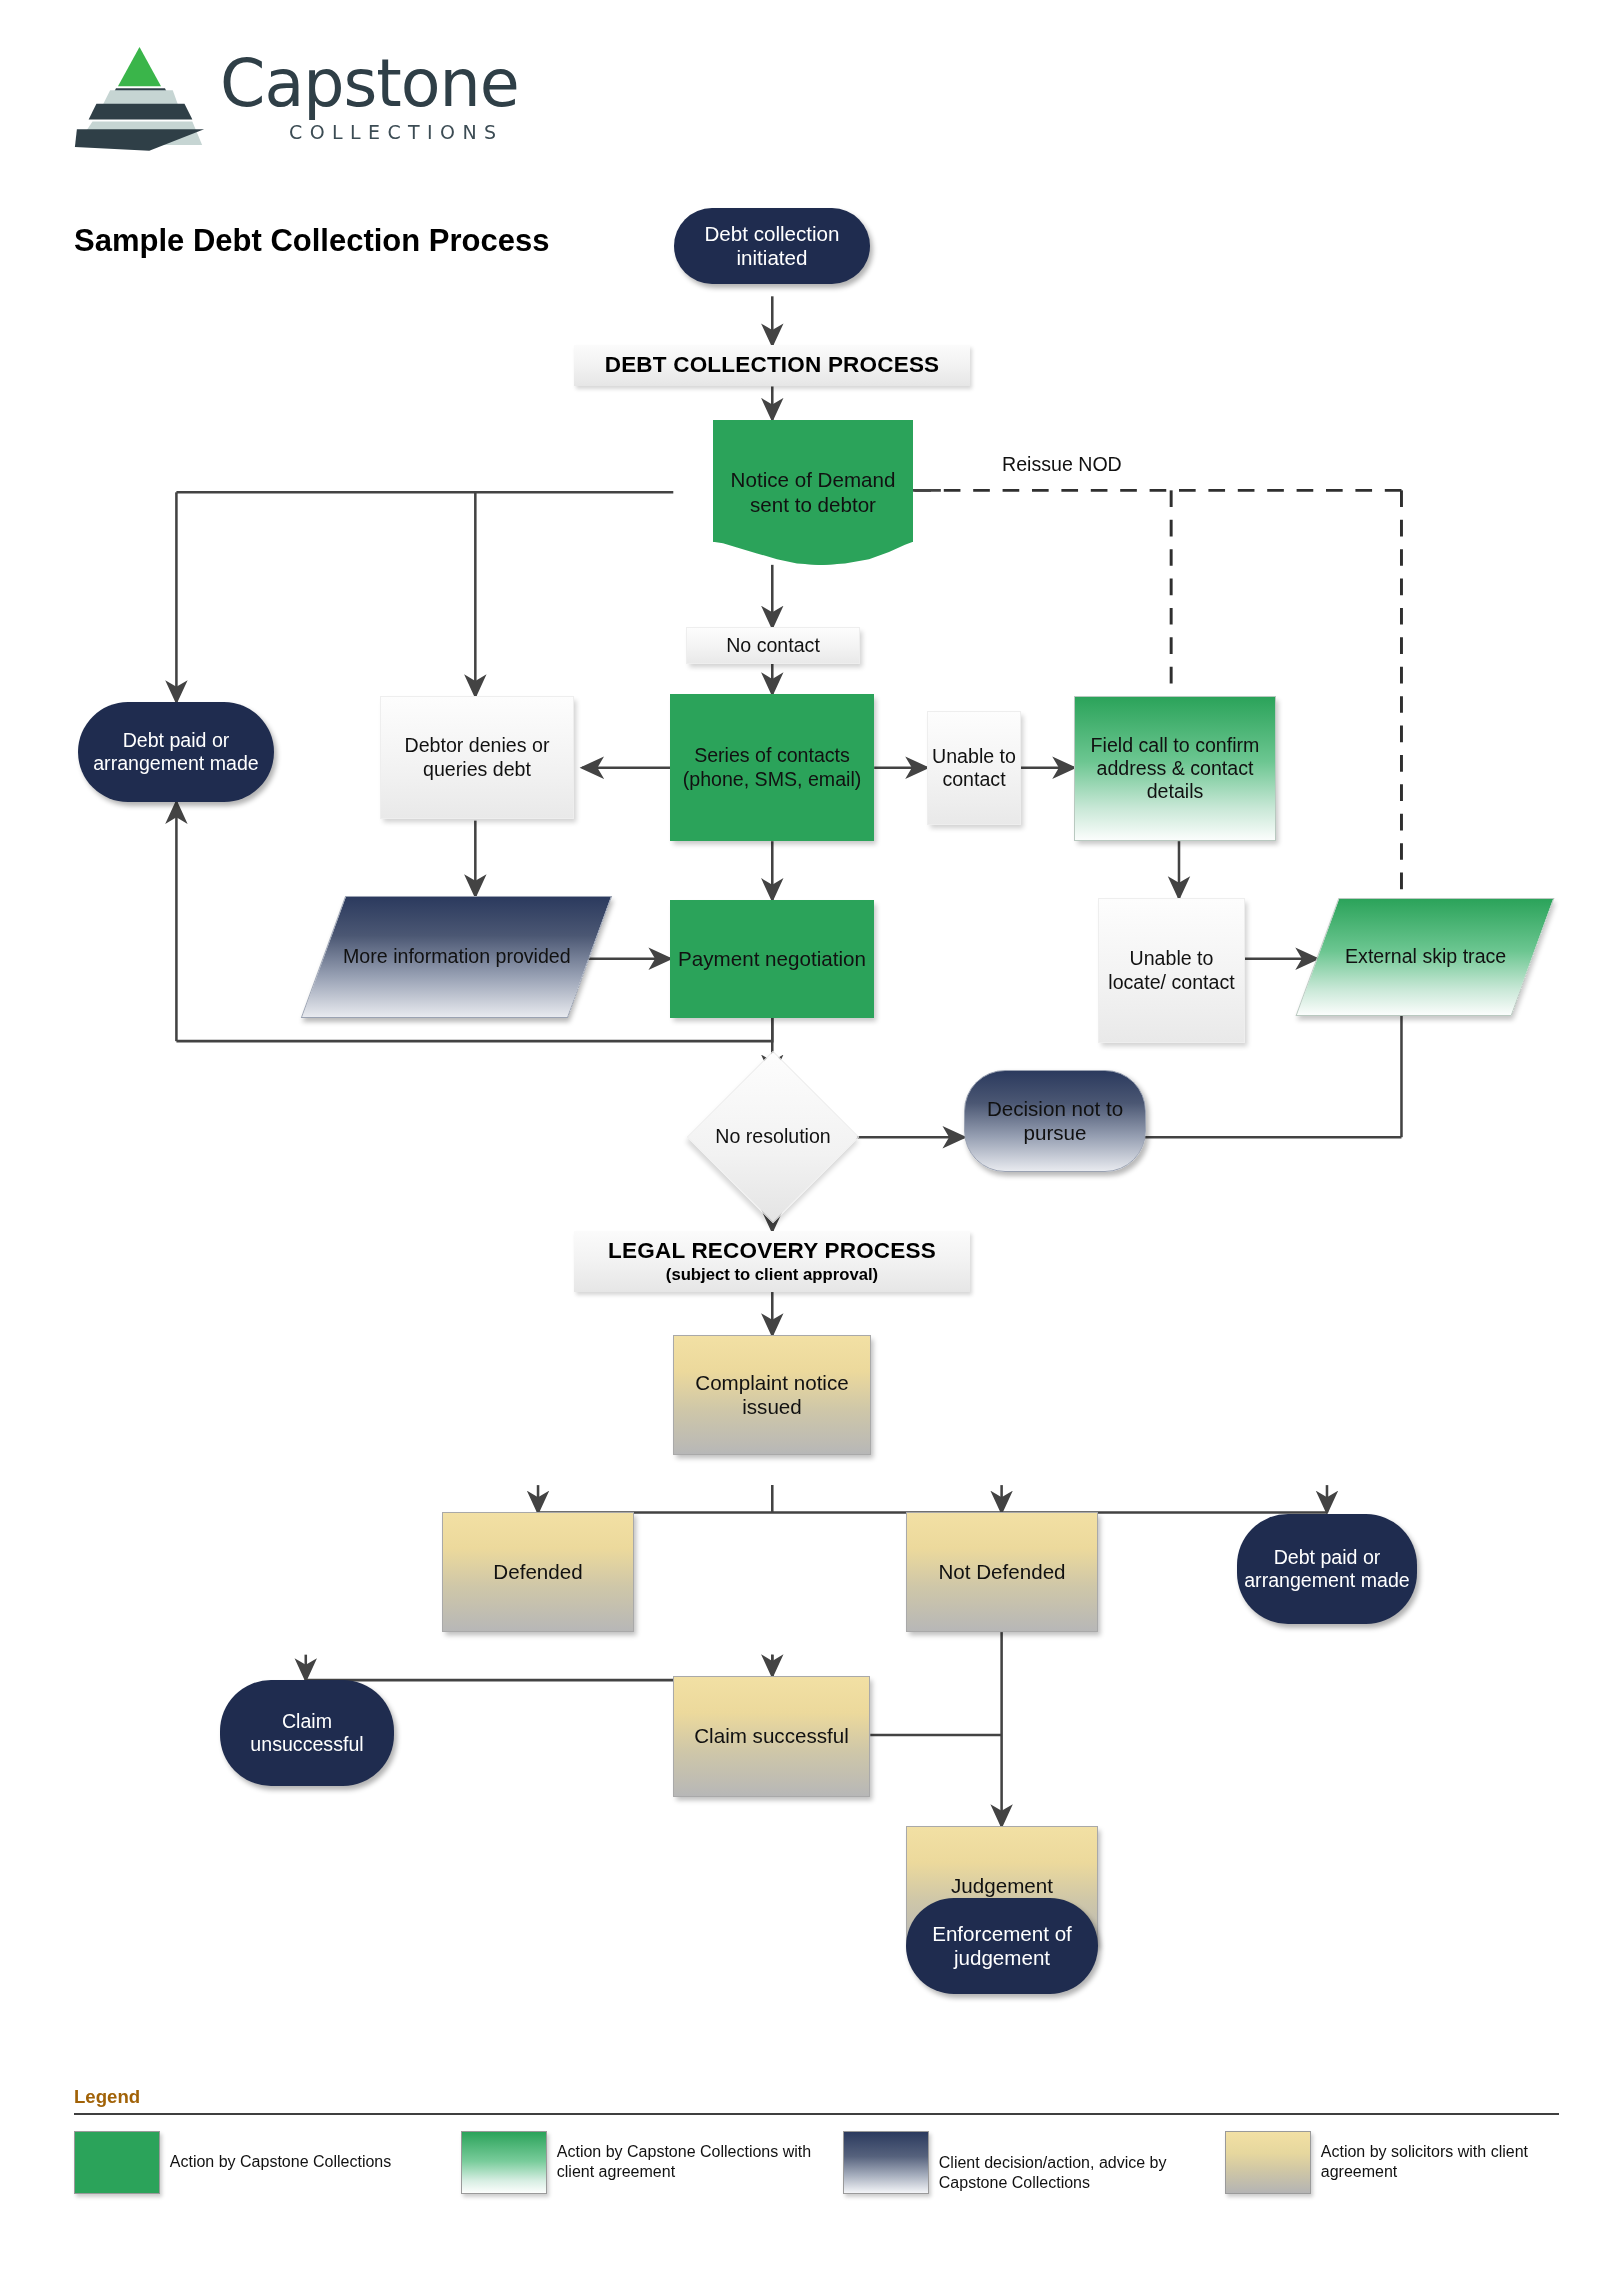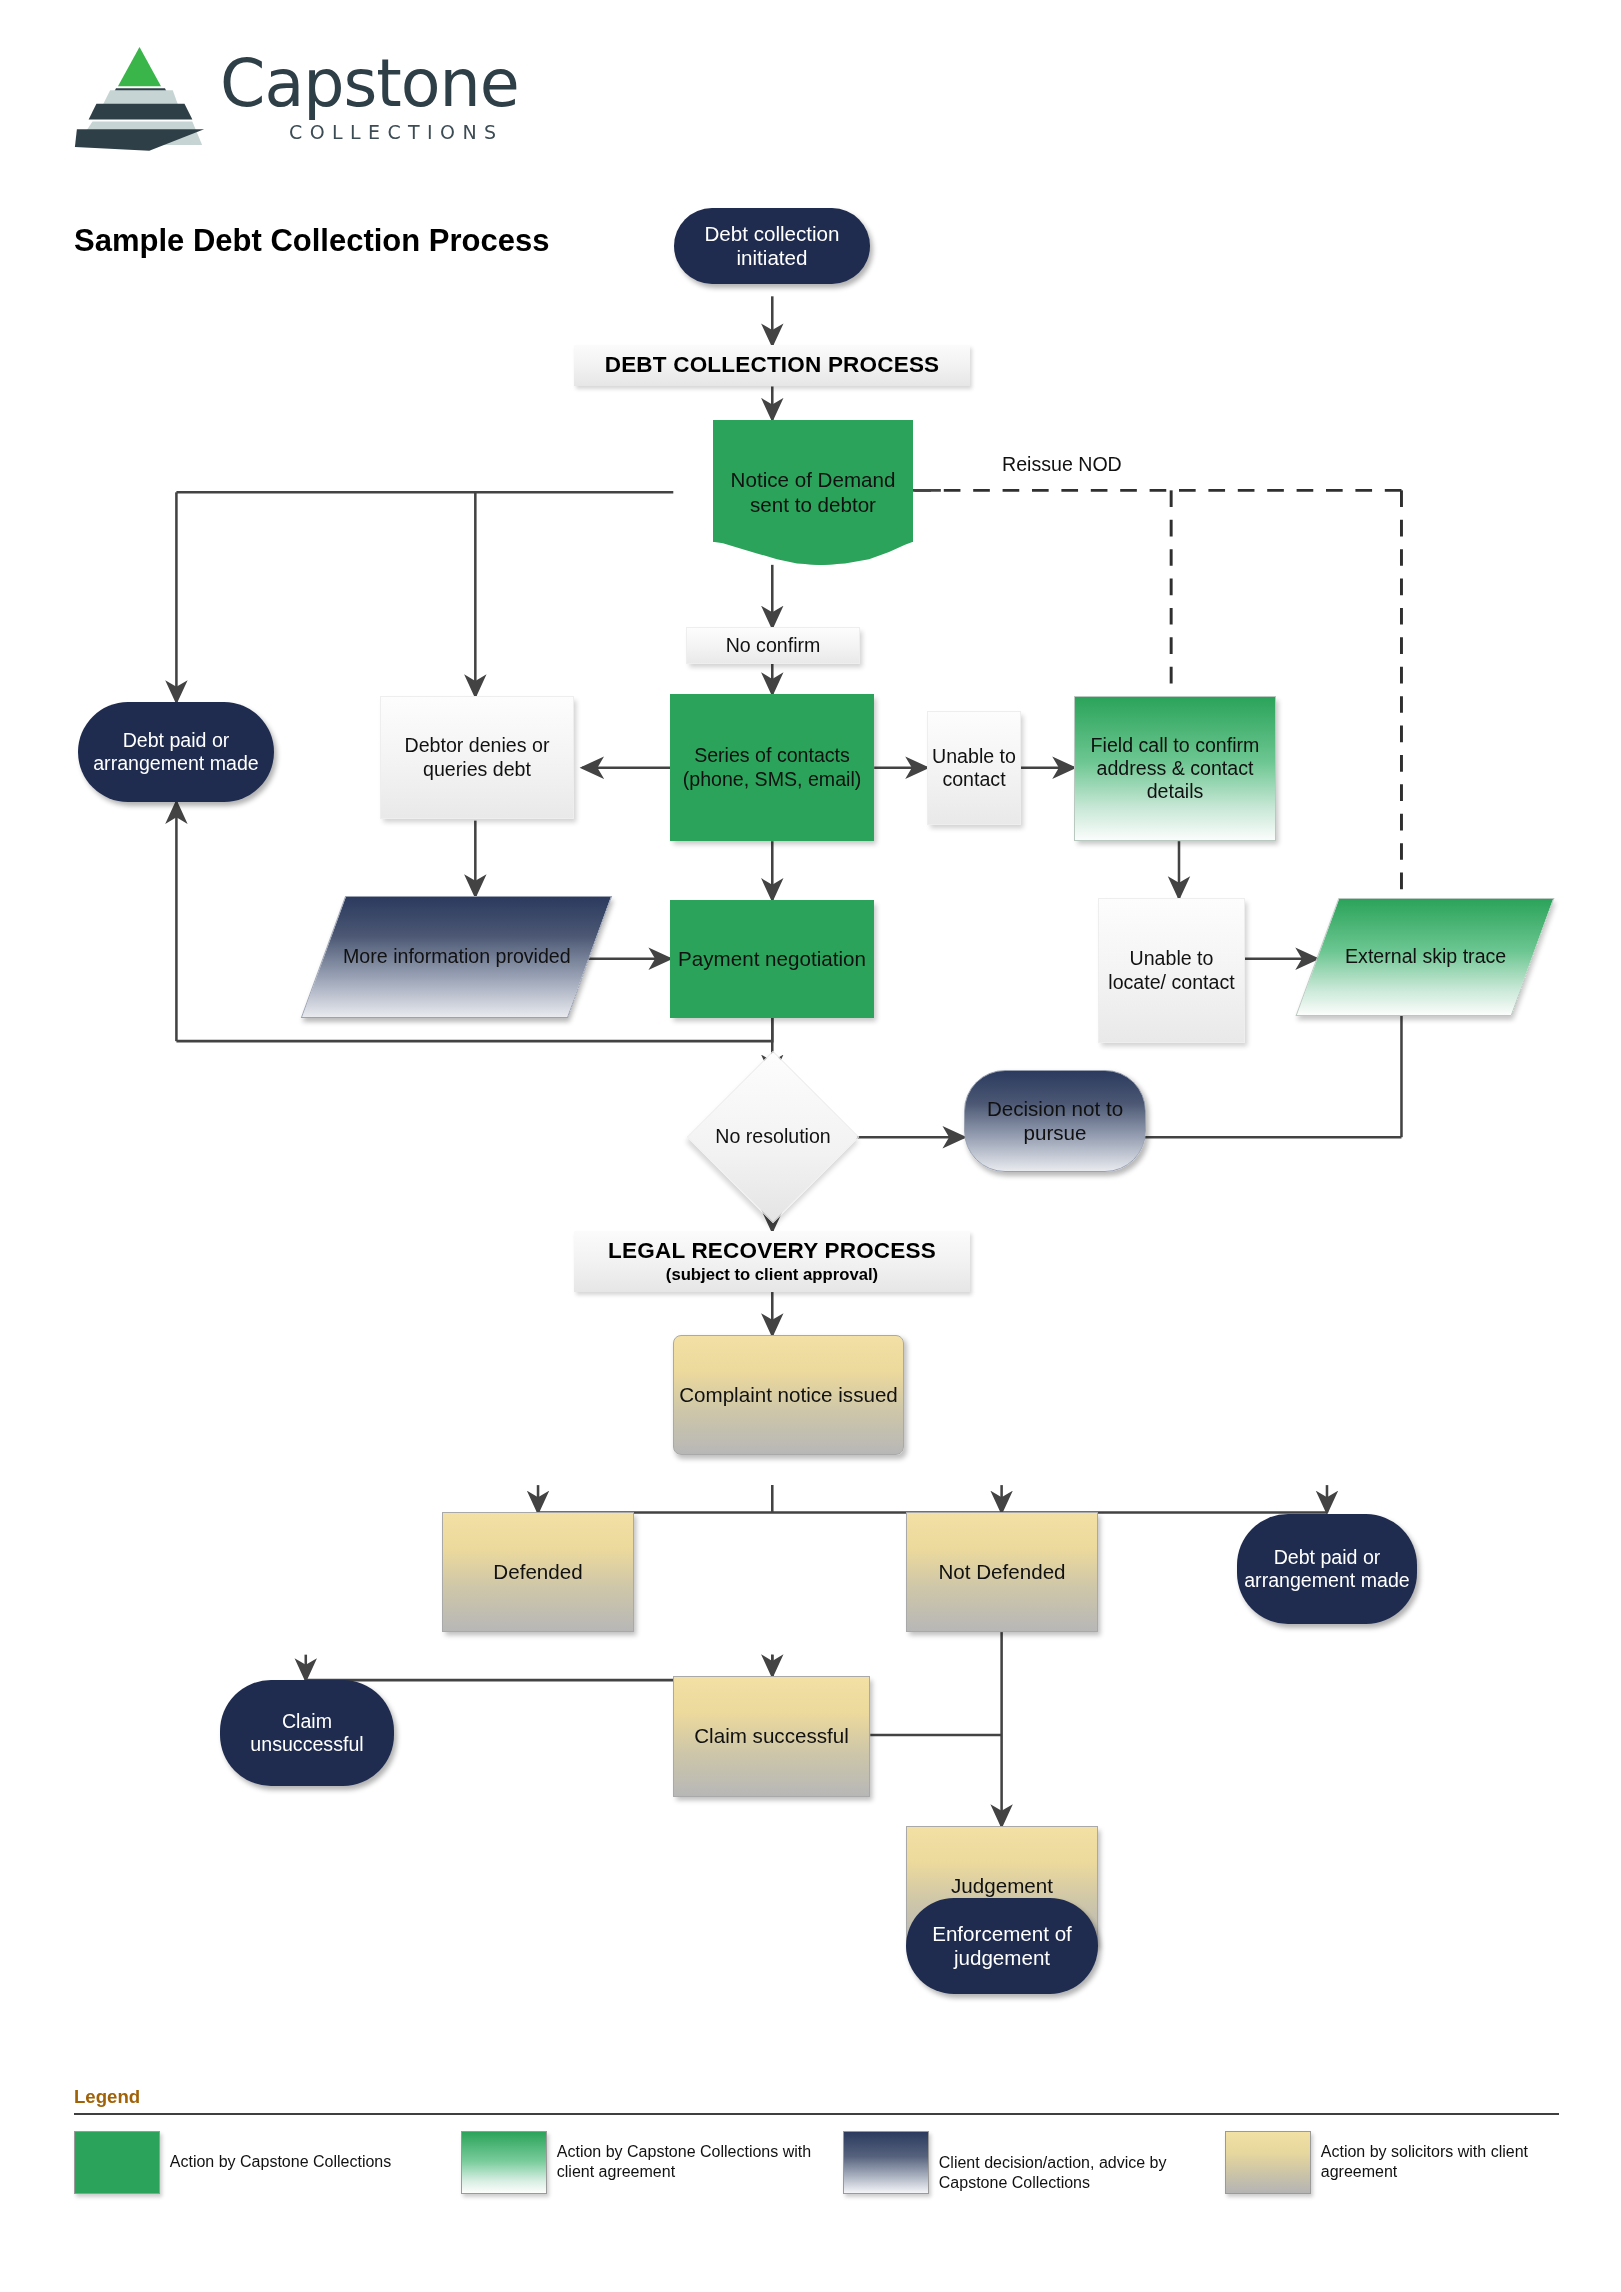--- a/index.html
+++ b/index.html
@@ -172,21 +172,21 @@
 
   <div class="node navy" style="left:674px;top:208px;width:196px;height:76px;font-size:20.6px;">
     <span>Debt collection initiated</span>
   </div>
 
   <div class="node green doc-shape" style="left:673px;top:420px;width:200px;height:145px;font-size:20.6px;">
     <span>Notice of Demand sent to debtor</span>
   </div>
 
   <div class="node greywhite" style="left:686px;top:627px;width:174px;height:37px;font-size:19.6px;">
-    <span>No confirm</span>
+    <span>No contact</span>
   </div>
 
   <div class="node navy" style="left:78px;top:702px;width:196px;height:100px;font-size:19.6px;">
     <span>Debt paid or arrangement made</span>
   </div>
 
   <div class="node greywhite" style="left:380px;top:696px;width:194px;height:123px;font-size:19.6px;">
     <span>Debtor denies or queries debt</span>
   </div>
 
@@ -219,21 +219,21 @@
   </div>
 
   <div class="node diamond" style="left:712px;top:1076px;width:122px;height:122px;font-size:19.6px;">
     <span>No resolution</span>
   </div>
 
   <div class="node navy-grad" style="left:964px;top:1070px;width:182px;height:102px;font-size:20.6px;">
     <span>Decision not to pursue</span>
   </div>
 
-  <div class="node tan" style="left:673px;top:1335px;width:231px;height:120px;font-size:20.6px;border-radius:8px;">
+  <div class="node tan" style="left:673px;top:1335px;width:198px;height:120px;font-size:20.6px;">
     <span>Complaint notice issued</span>
   </div>
 
   <div class="node tan" style="left:442px;top:1512px;width:192px;height:120px;font-size:20.6px;">
     <span>Defended</span>
   </div>
 
   <div class="node tan" style="left:906px;top:1512px;width:192px;height:120px;font-size:20.6px;">
     <span>Not Defended</span>
   </div>

